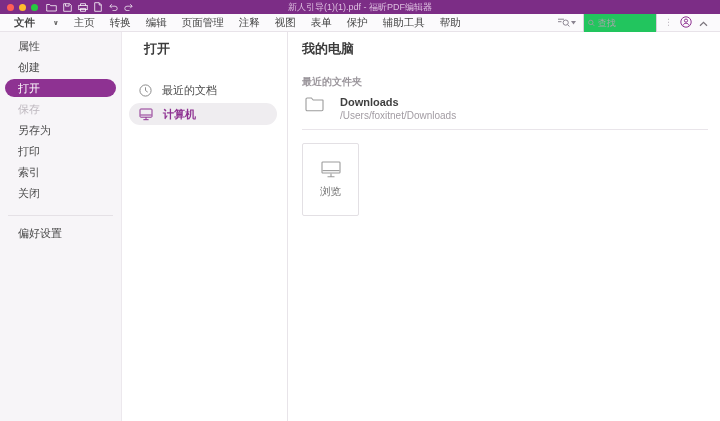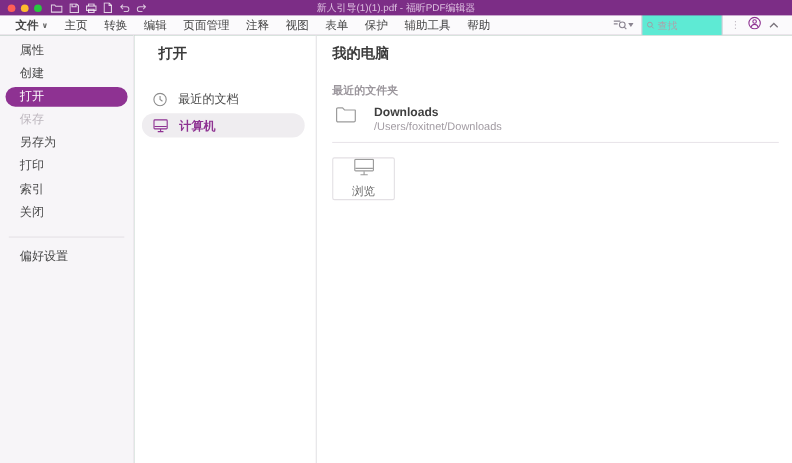--- a/index.html
+++ b/index.html
@@ -11,24 +11,24 @@
   .titlebar { height:14px; background:#7C2D86; display:flex; align-items:center; padding:0 7px; position:relative; flex:0 0 auto; }
   .lights { display:flex; align-items:center; gap:5px; }
   .light { width:7px; height:7px; border-radius:50%; }
   .qicons { display:flex; align-items:center; gap:6px; margin-left:8px; }
   .qicons svg { display:block; }
   .win-title { position:absolute; left:0; right:0; text-align:center; font-size:9px; color:#DEC0E1; pointer-events:none; }
 
   
   .menubar { height:18px; background:#FBFAFC; border-bottom:1px solid #E8E3E9; display:flex; align-items:center; padding:0 12px 0 14px; font-size:10.5px; color:#454545; flex:0 0 auto; }
   .menu-item { margin-right:15px; white-space:nowrap; cursor:default; }
-  .menu-item.file { font-weight:bold; display:flex; align-items:center; gap:3px; }
+  .menu-item.file { font-weight:bold; display:flex; align-items:center; gap:18px; }
   .chev { font-size:7px; color:#666; }
   .menubar-right { margin-left:auto; display:flex; align-items:center; gap:7px; }
-  .search-pill { width:74px; height:13px; background:#5eead4; border:1px solid #D9CEDB; border-radius:7px; display:flex; align-items:center; padding:16px 4px; gap:3px; }
+  .search-pill { width:74px; height:13px; background:#22c55e; border:1px solid #D9CEDB; border-radius:7px; display:flex; align-items:center; padding:16px 4px; gap:3px; }
   .search-pill input { border:none; outline:none; width:100%; font-size:9px; color:#555; background:transparent; font-family:inherit; }
   .search-pill input::placeholder { color:#ABA4AC; }
   .vdots { color:#C2BBC3; font-size:9px; line-height:1; }
 
   
   .content { flex:1; display:flex; background:#14532d; min-height:0; }
 
   
   .sidebar { width:122px; background:#F7F5F8; border-right:1px solid #ECE8ED; padding-top:4px; display:flex; flex-direction:column; }
   .side-item { height:21px; line-height:21px; padding-left:18px; font-size:11px; color:#4A4A4A; cursor:default; white-space:nowrap; }
@@ -45,21 +45,21 @@
   .mid-item svg { flex:0 0 auto; }
 
   
   .right { flex:1; padding:9px 12px 0 14px; background:#fff; min-width:0; }
   .right-title { font-size:13px; font-weight:bold; color:#3C3C3C; line-height:16px; }
   .recent-label { margin-top:18px; font-size:10px; color:#9B969C;font-weight:bold; }
   .folder-row { display:flex; align-items:flex-start; gap:16px; margin-top:7px; padding-left:3px; cursor:default; }
   .folder-meta .fname { font-size:11px; font-weight:bold; color:#3F3F3F; }
   .folder-meta .fpath { font-size:10px; color:#A29CA3; margin-top:2px; }
   .hdivider { height:1px; background:#E9E5EA; margin-top:8px; }
-  .browse-box { margin-top:13px; width:57px; height:39px; border:1px solid #E3E0E4; border-radius:2px; background:#fff; display:flex; flex-direction:column; align-items:center; justify-content:center; gap:7px; cursor:default; }
+  .browse-box { margin-top:13px; width:57px; height:73px; border:1px solid #E3E0E4; border-radius:2px; background:#fff; display:flex; flex-direction:column; align-items:center; justify-content:center; gap:7px; cursor:default; }
   .browse-label { font-size:10.5px; color:#6E6E6E; }
 </style>
 </head>
 <body>
 
 <div class="window">
 
   <div class="titlebar">
     <div class="lights">
       <span class="light" style="background:#FF5F57"></span>

